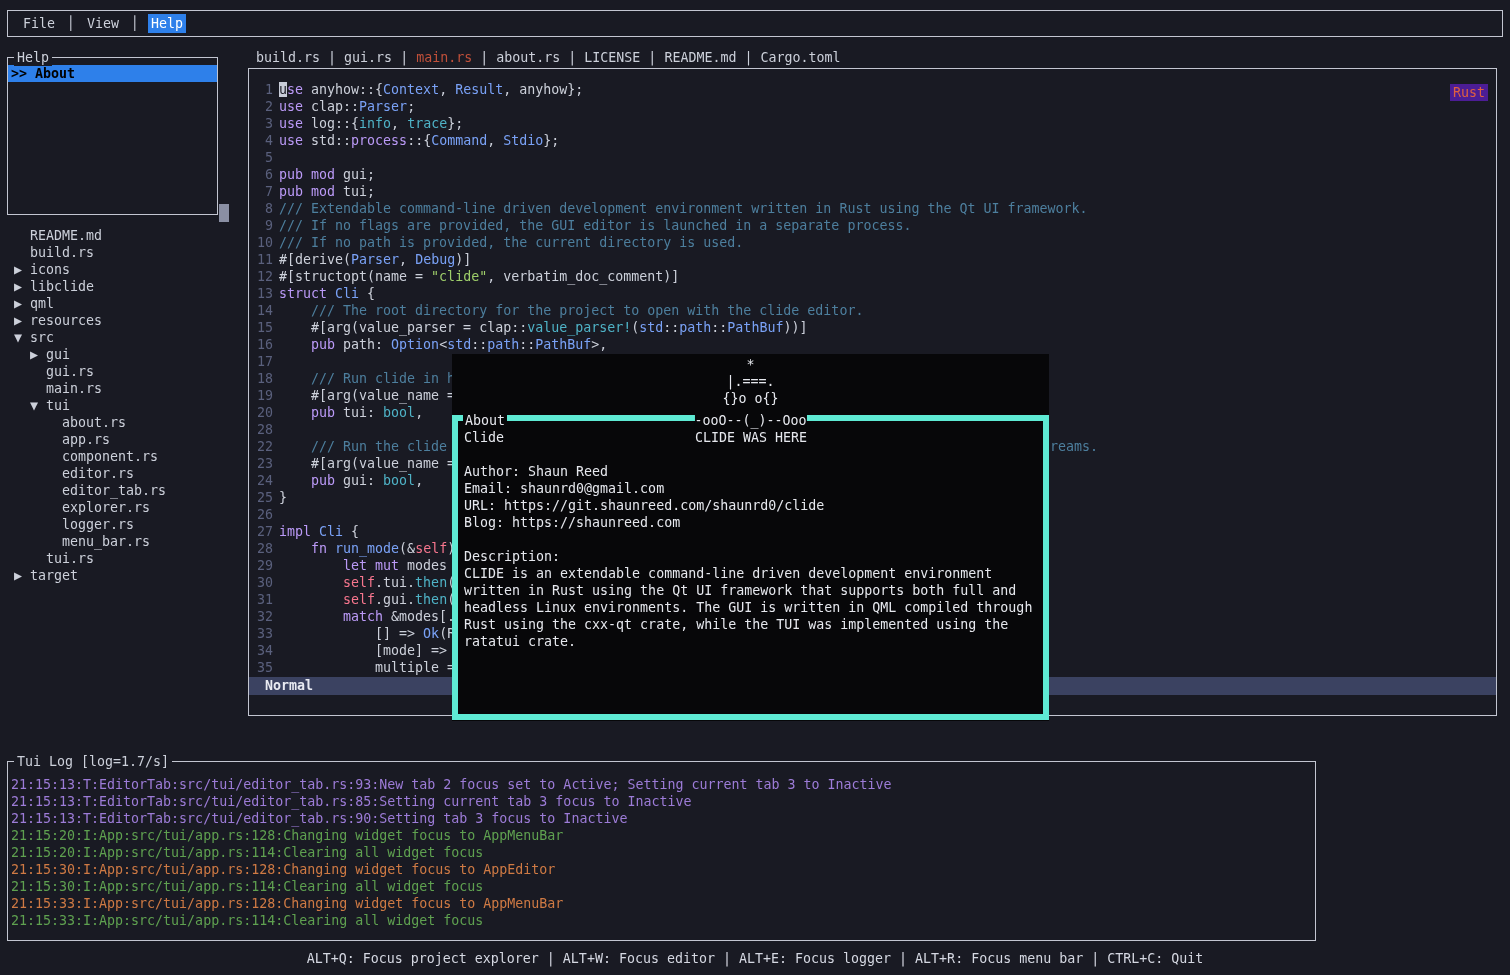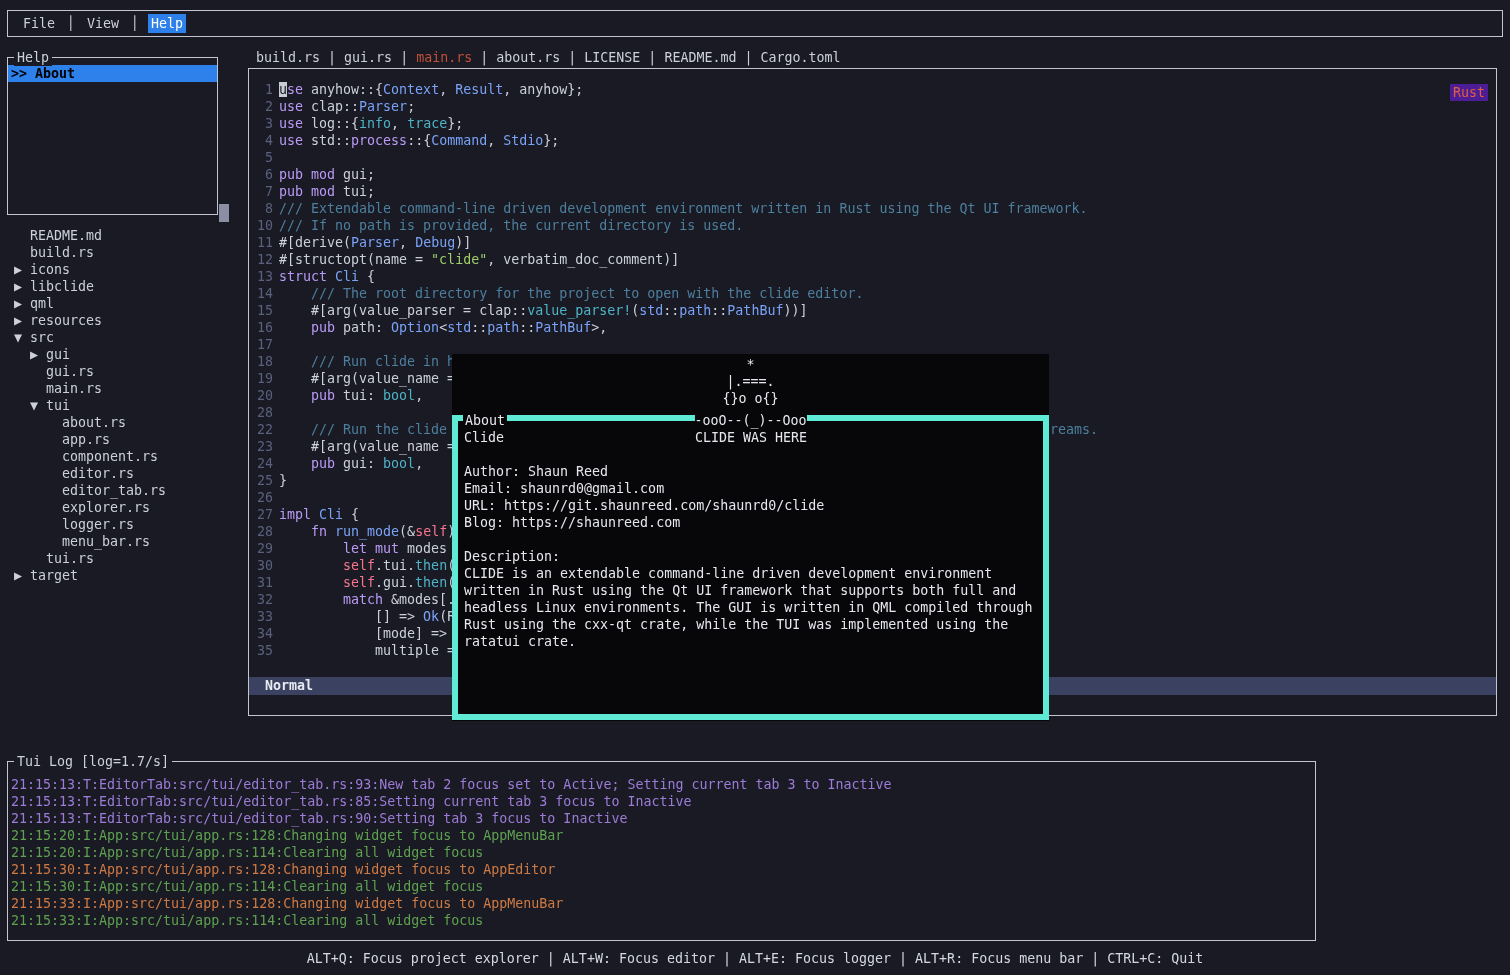--- a/index.html
+++ b/index.html
@@ -102,20 +102,21 @@
     <span class="lang-badge">Rust</span>
     <div class="code" id="code">
         <div class="cl"><span class="ln">1</span><span class="tok-cursor">u</span><span class="tok-kw">se</span><span class="tok-plain"> anyhow::{</span><span class="tok-type">Context</span><span class="tok-plain">, </span><span class="tok-type">Result</span><span class="tok-plain">, anyhow};</span></div>
         <div class="cl"><span class="ln">2</span><span class="tok-kw">use</span><span class="tok-plain"> clap::</span><span class="tok-type">Parser</span><span class="tok-plain">;</span></div>
         <div class="cl"><span class="ln">3</span><span class="tok-kw">use</span><span class="tok-plain"> log::{</span><span class="tok-teal">info</span><span class="tok-plain">, </span><span class="tok-teal">trace</span><span class="tok-plain">};</span></div>
         <div class="cl"><span class="ln">4</span><span class="tok-kw">use</span><span class="tok-plain"> std::</span><span class="tok-kw">process</span><span class="tok-plain">::{</span><span class="tok-type">Command</span><span class="tok-plain">, </span><span class="tok-type">Stdio</span><span class="tok-plain">};</span></div>
         <div class="cl"><span class="ln">5</span></div>
         <div class="cl"><span class="ln">6</span><span class="tok-kw">pub mod</span><span class="tok-plain"> gui;</span></div>
         <div class="cl"><span class="ln">7</span><span class="tok-kw">pub mod</span><span class="tok-plain"> tui;</span></div>
         <div class="cl"><span class="ln">8</span><span class="tok-cmt">/// Extendable command-line driven development environment written in Rust using the Qt UI framework.</span></div>
+        <div class="cl"><span class="ln">9</span><span class="tok-cmt">/// If no flags are provided, the GUI editor is launched in a separate process.</span></div>
         <div class="cl"><span class="ln">10</span><span class="tok-cmt">/// If no path is provided, the current directory is used.</span></div>
         <div class="cl"><span class="ln">11</span><span class="tok-plain">#[derive(</span><span class="tok-type">Parser</span><span class="tok-plain">, </span><span class="tok-type">Debug</span><span class="tok-plain">)]</span></div>
         <div class="cl"><span class="ln">12</span><span class="tok-plain">#[structopt(name = </span><span class="tok-str">"clide"</span><span class="tok-plain">, verbatim_doc_comment)]</span></div>
         <div class="cl"><span class="ln">13</span><span class="tok-kw">struct</span><span class="tok-type"> Cli</span><span class="tok-plain"> {</span></div>
         <div class="cl"><span class="ln">14</span><span class="tok-cmt">    /// The root directory for the project to open with the clide editor.</span></div>
         <div class="cl"><span class="ln">15</span><span class="tok-plain">    #[arg(value_parser = clap::</span><span class="tok-teal">value_parser!</span><span class="tok-plain">(</span><span class="tok-type">std</span><span class="tok-plain">::</span><span class="tok-type">path</span><span class="tok-plain">::</span><span class="tok-type">PathBuf</span><span class="tok-plain">))]</span></div>
         <div class="cl"><span class="ln">16</span><span class="tok-kw">    pub</span><span class="tok-plain"> path: </span><span class="tok-type">Option</span><span class="tok-plain">&lt;</span><span class="tok-type">std</span><span class="tok-plain">::</span><span class="tok-type">path</span><span class="tok-plain">::</span><span class="tok-type">PathBuf</span><span class="tok-plain">&gt;,</span></div>
         <div class="cl"><span class="ln">17</span></div>
         <div class="cl"><span class="ln">18</span><span class="tok-cmt">    /// Run clide in headless</span></div>
         <div class="cl"><span class="ln">19</span><span class="tok-plain">    #[arg(value_name = </span></div>

